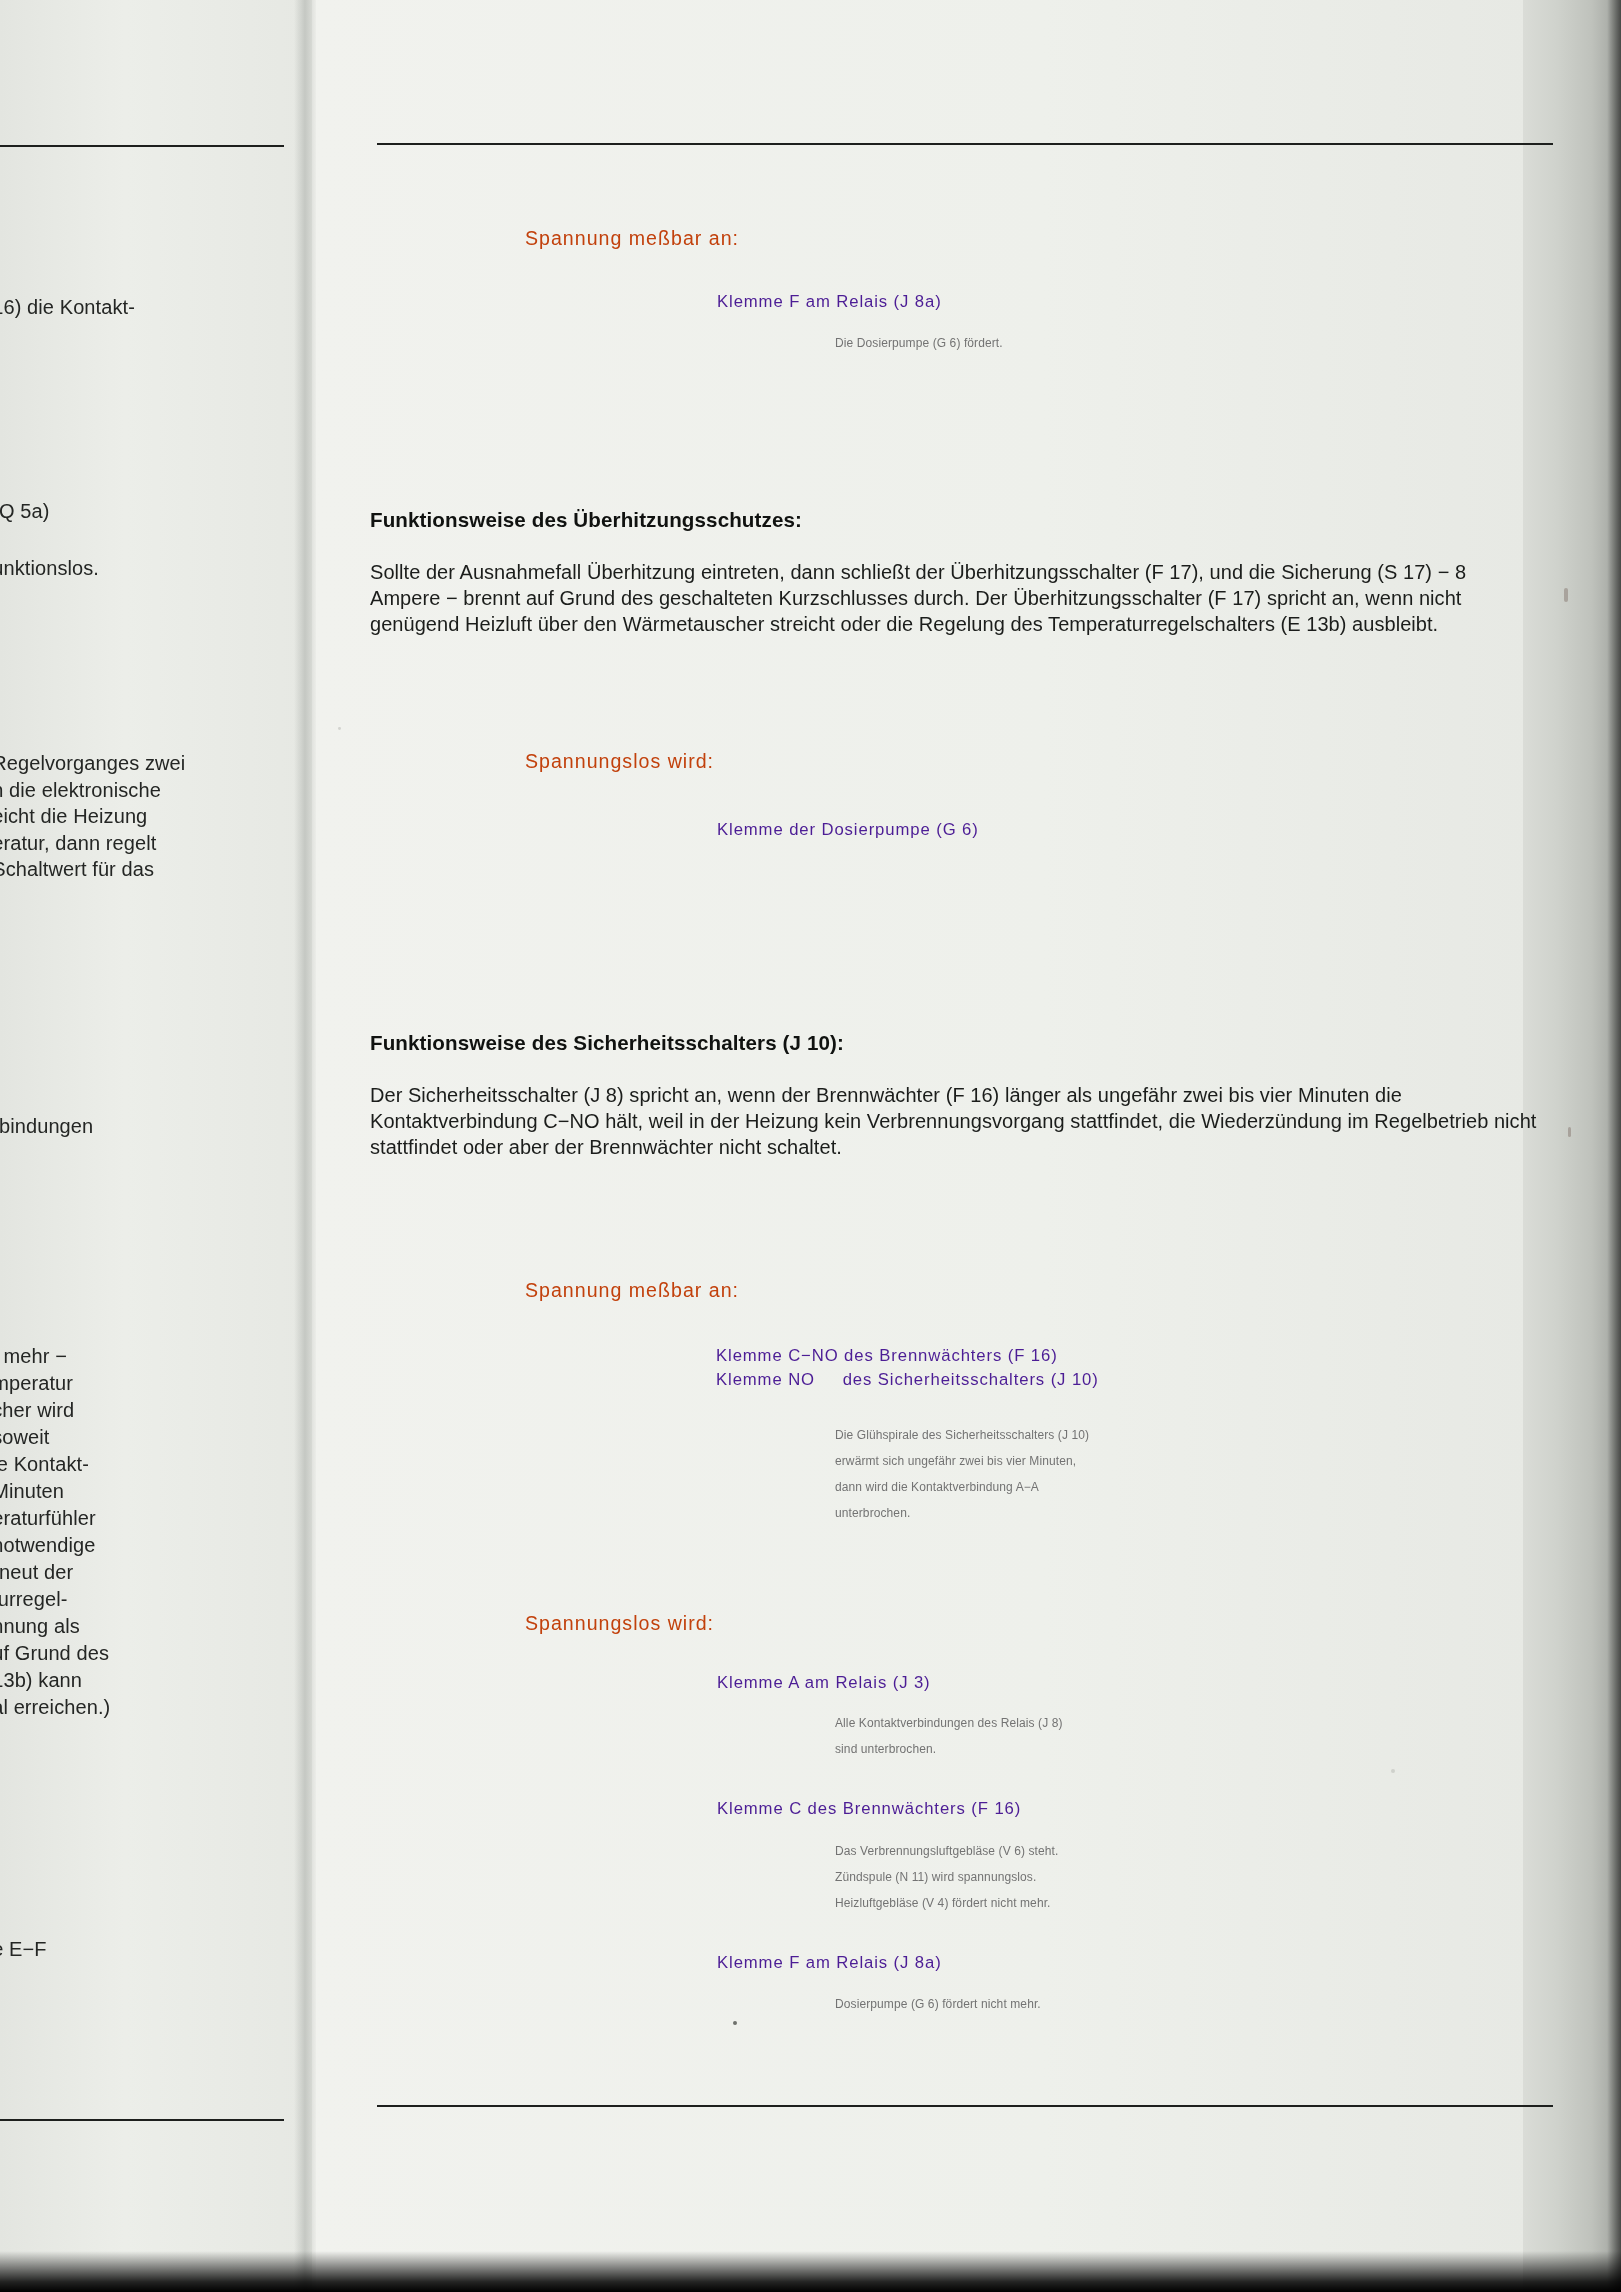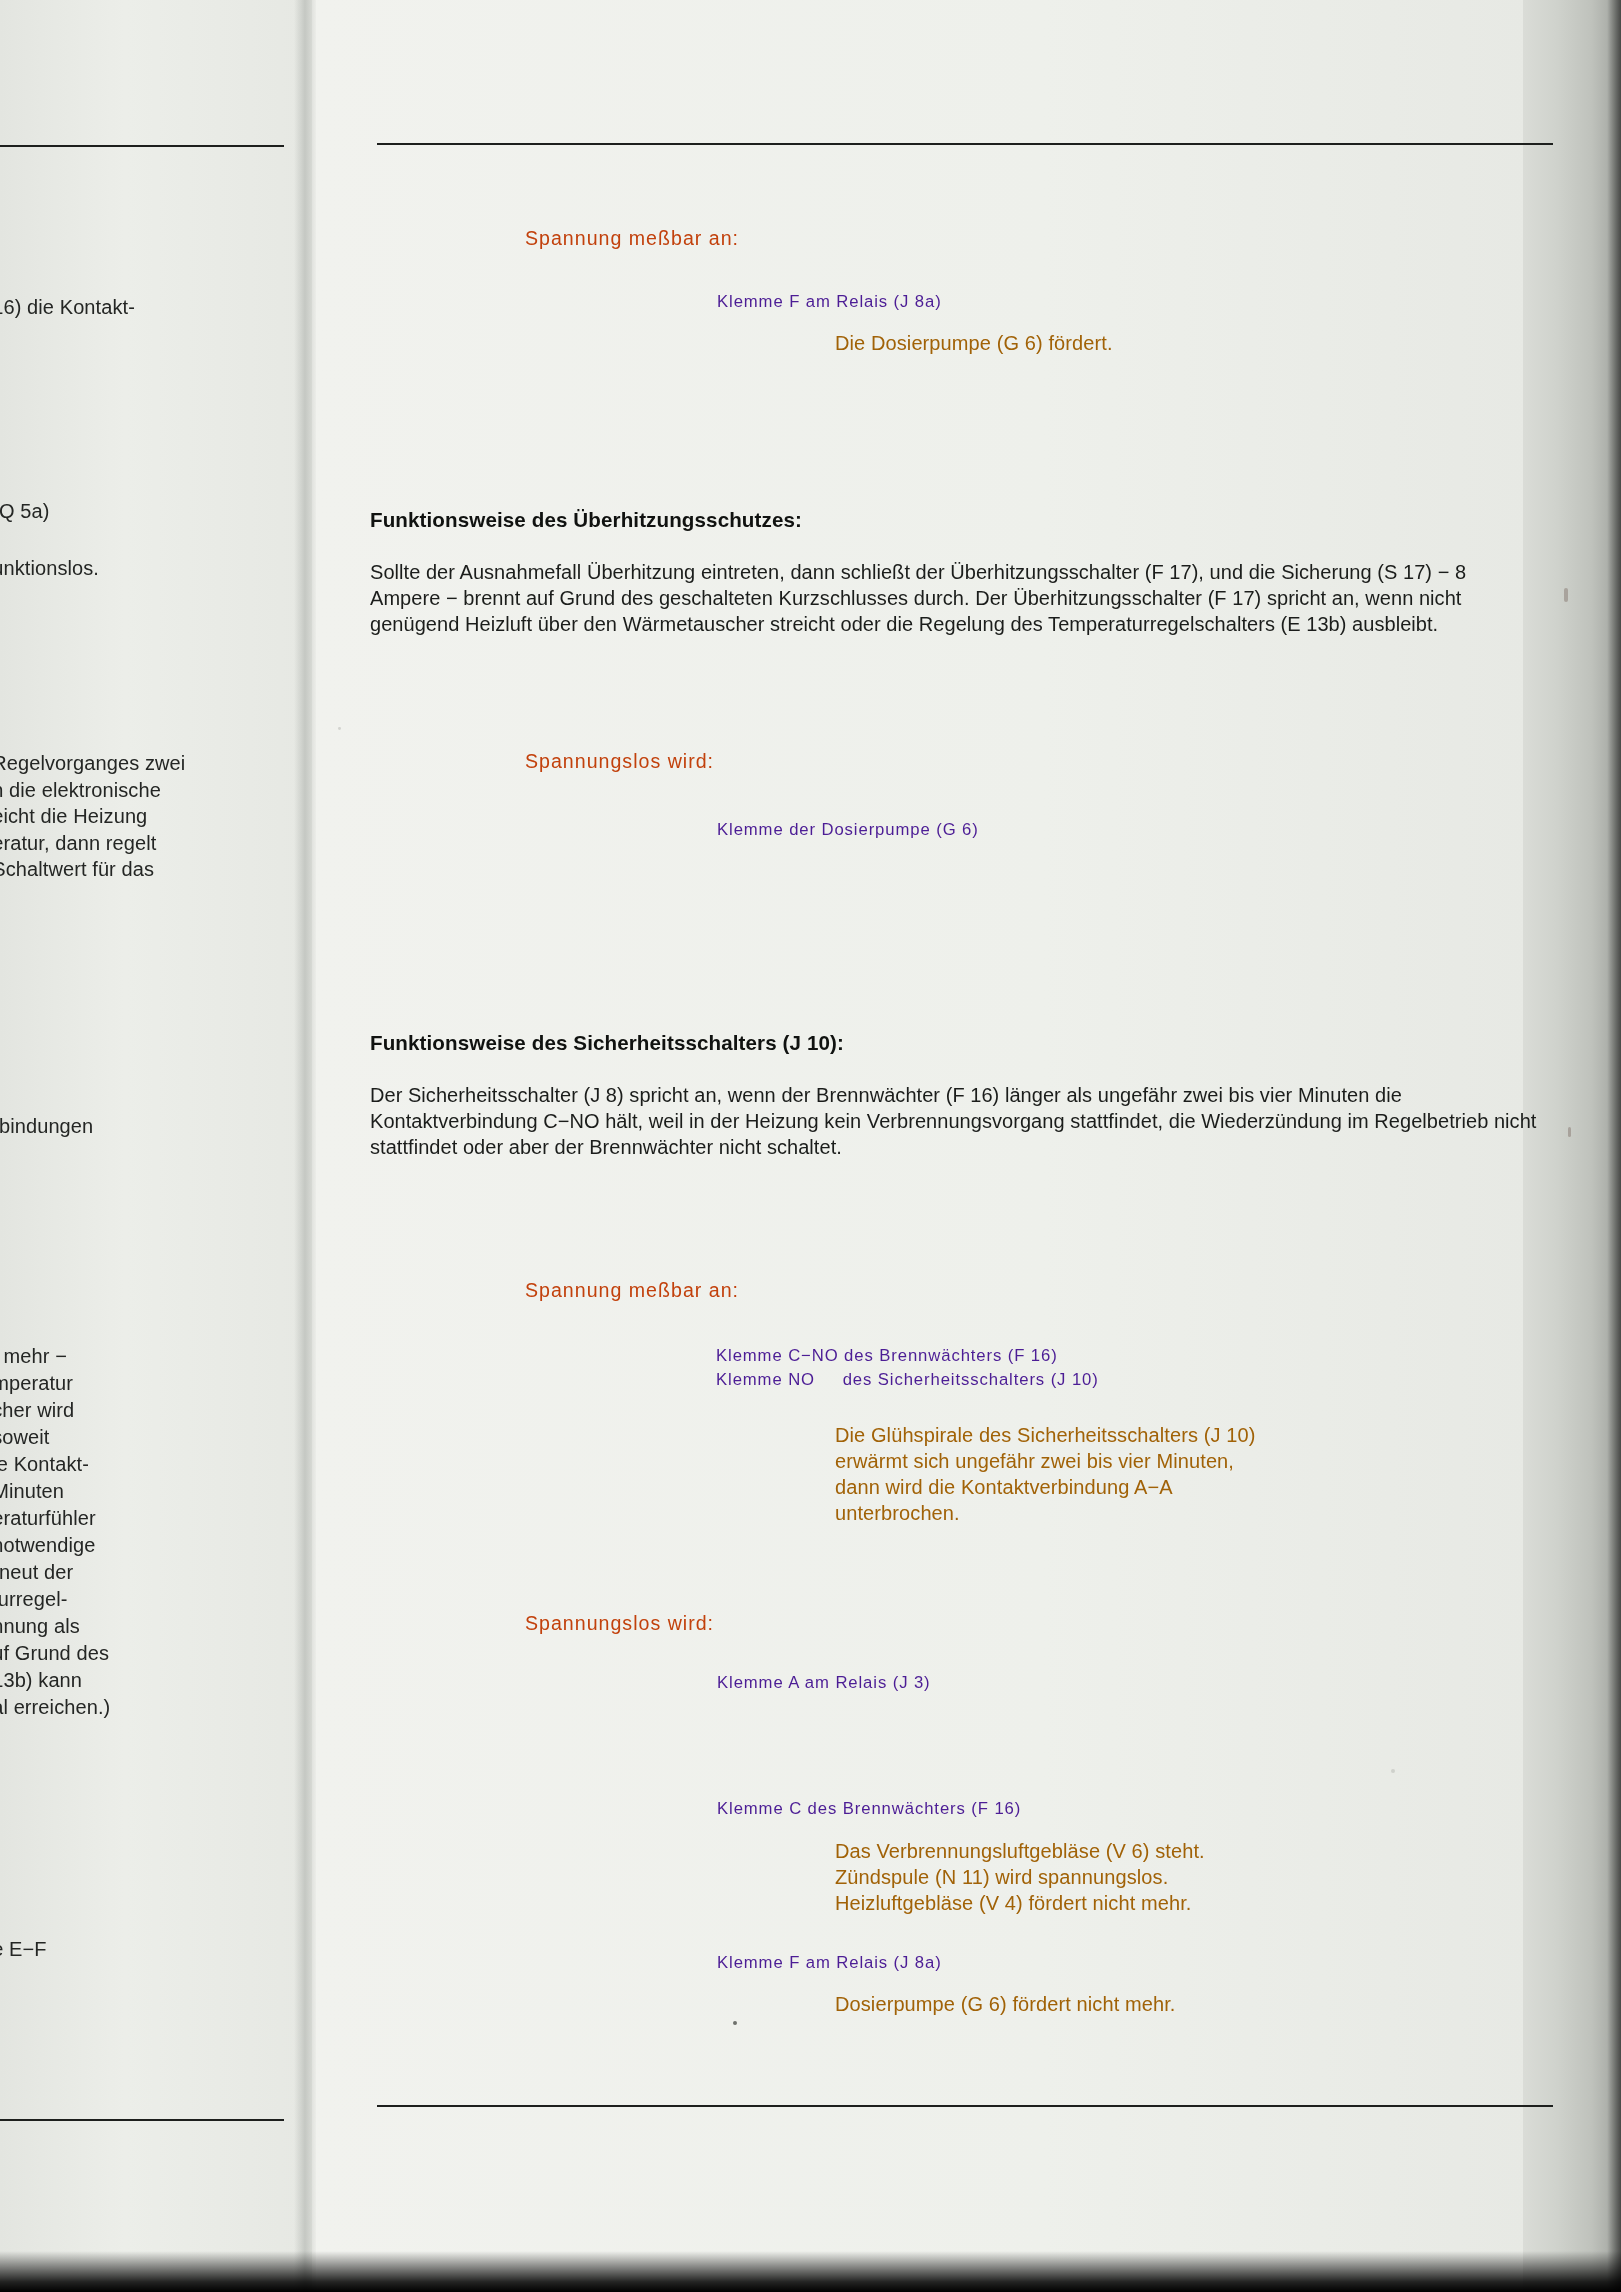--- a/index.html
+++ b/index.html
@@ -96,24 +96,24 @@
     font-size: 19.6px;
     letter-spacing: 1px;
     color: #c2410c;
   }
   .term {
     font-size: 16.7px;
     letter-spacing: 0.9px;
     color: #4c1d95;
   }
   .result {
-    font-size: 20px;
+    font-size: 12px;
     line-height: 26px;
     letter-spacing: 0.1px;
-    color: #a16207;
+    color: #737373;
   }
   .tiny-dot {
     position: absolute;
     width: 3.9px; height: 3.9px;
     background: #6e716c;
     border-radius: 50%;
   }
 </style>
 </head>
 <body>
@@ -195,20 +195,22 @@
 
   <div class="blk result" style="left:835px;top:1408px;width:725px;white-space:pre-line;margin-top:14px;">Die Glühspirale des Sicherheitsschalters (J 10)
 erwärmt sich ungefähr zwei bis vier Minuten,
 dann wird die Kontaktverbindung A−A
 unterbrochen.</div>
 
   <div class="blk label" style="left:525px;top:1612px;">Spannungslos wird:</div>
 
   <div class="blk term" style="left:717px;top:1673px;">Klemme A am Relais (J 3)</div>
 
+  <div class="blk result" style="left:835px;top:1710px;width:725px;white-space:pre-line;">Alle Kontaktverbindungen des Relais (J 8)
+sind unterbrochen.</div>
 
   <div class="blk term" style="left:717px;top:1799px;">Klemme C des Brennwächters (F 16)</div>
 
   <div class="blk result" style="left:835px;top:1838px;width:725px;white-space:pre-line;">Das Verbrennungsluftgebläse (V 6) steht.
 Zündspule (N 11) wird spannungslos.
 Heizluftgebläse (V 4) fördert nicht mehr.</div>
 
   <div class="blk term" style="left:717px;top:1953px;">Klemme F am Relais (J 8a)</div>
 
   <div class="blk result" style="left:835px;top:1991px;width:725px;white-space:pre-line;">Dosierpumpe (G 6) fördert nicht mehr.</div>

